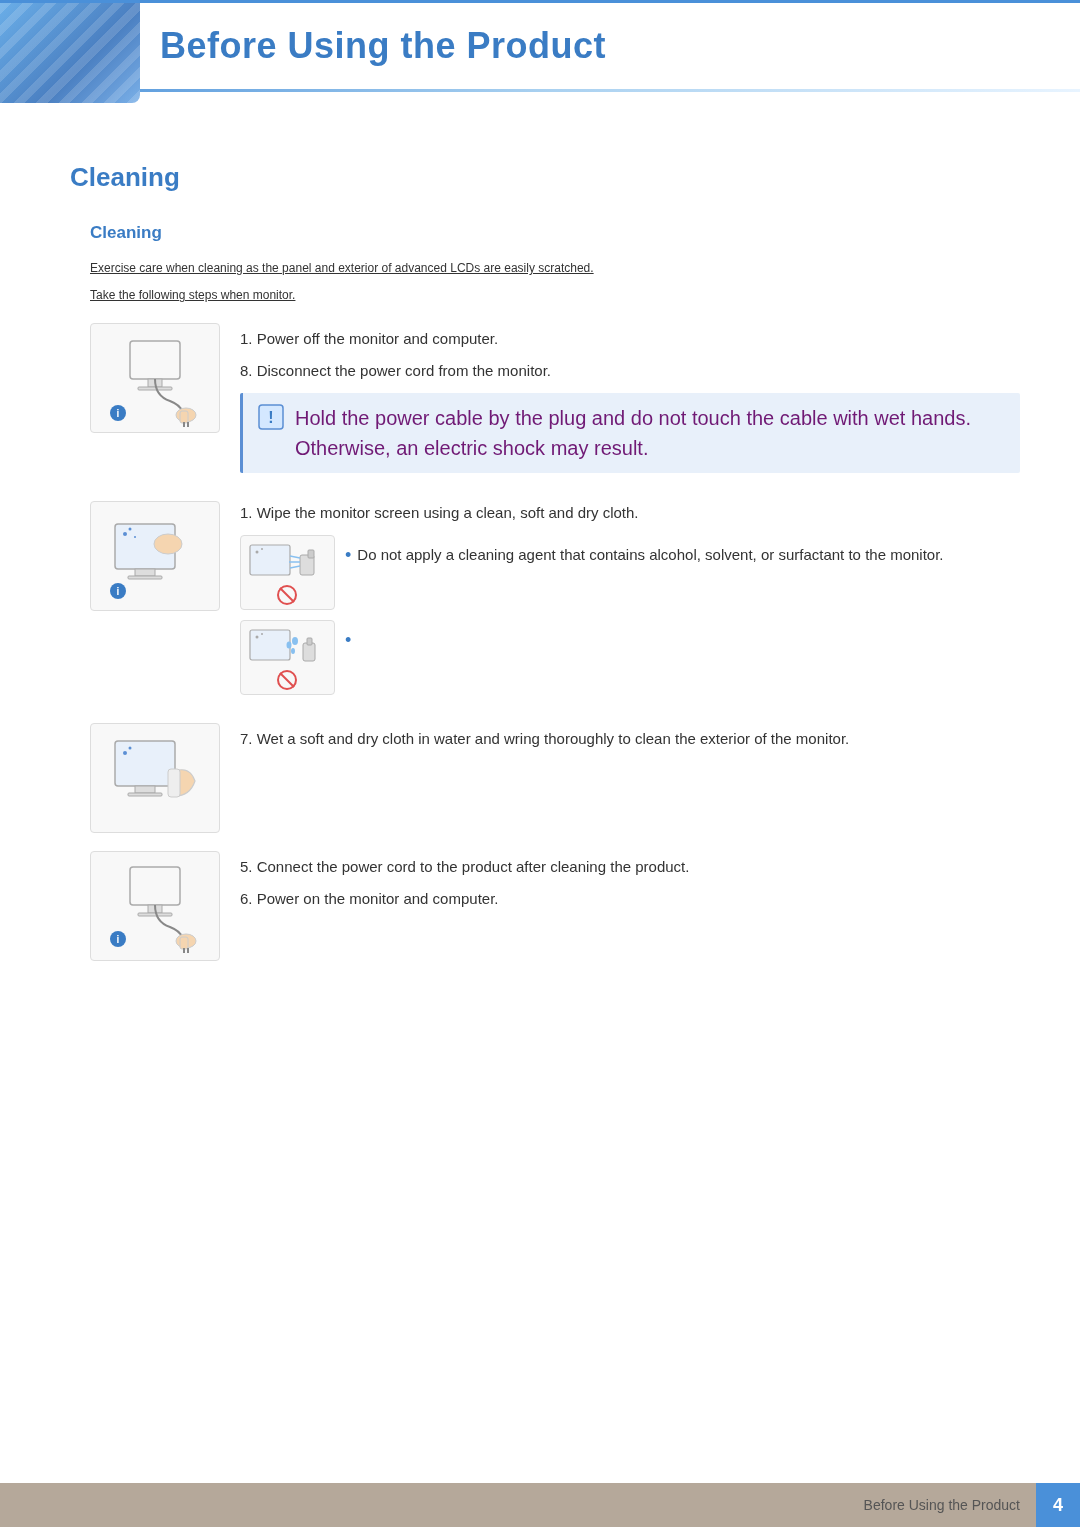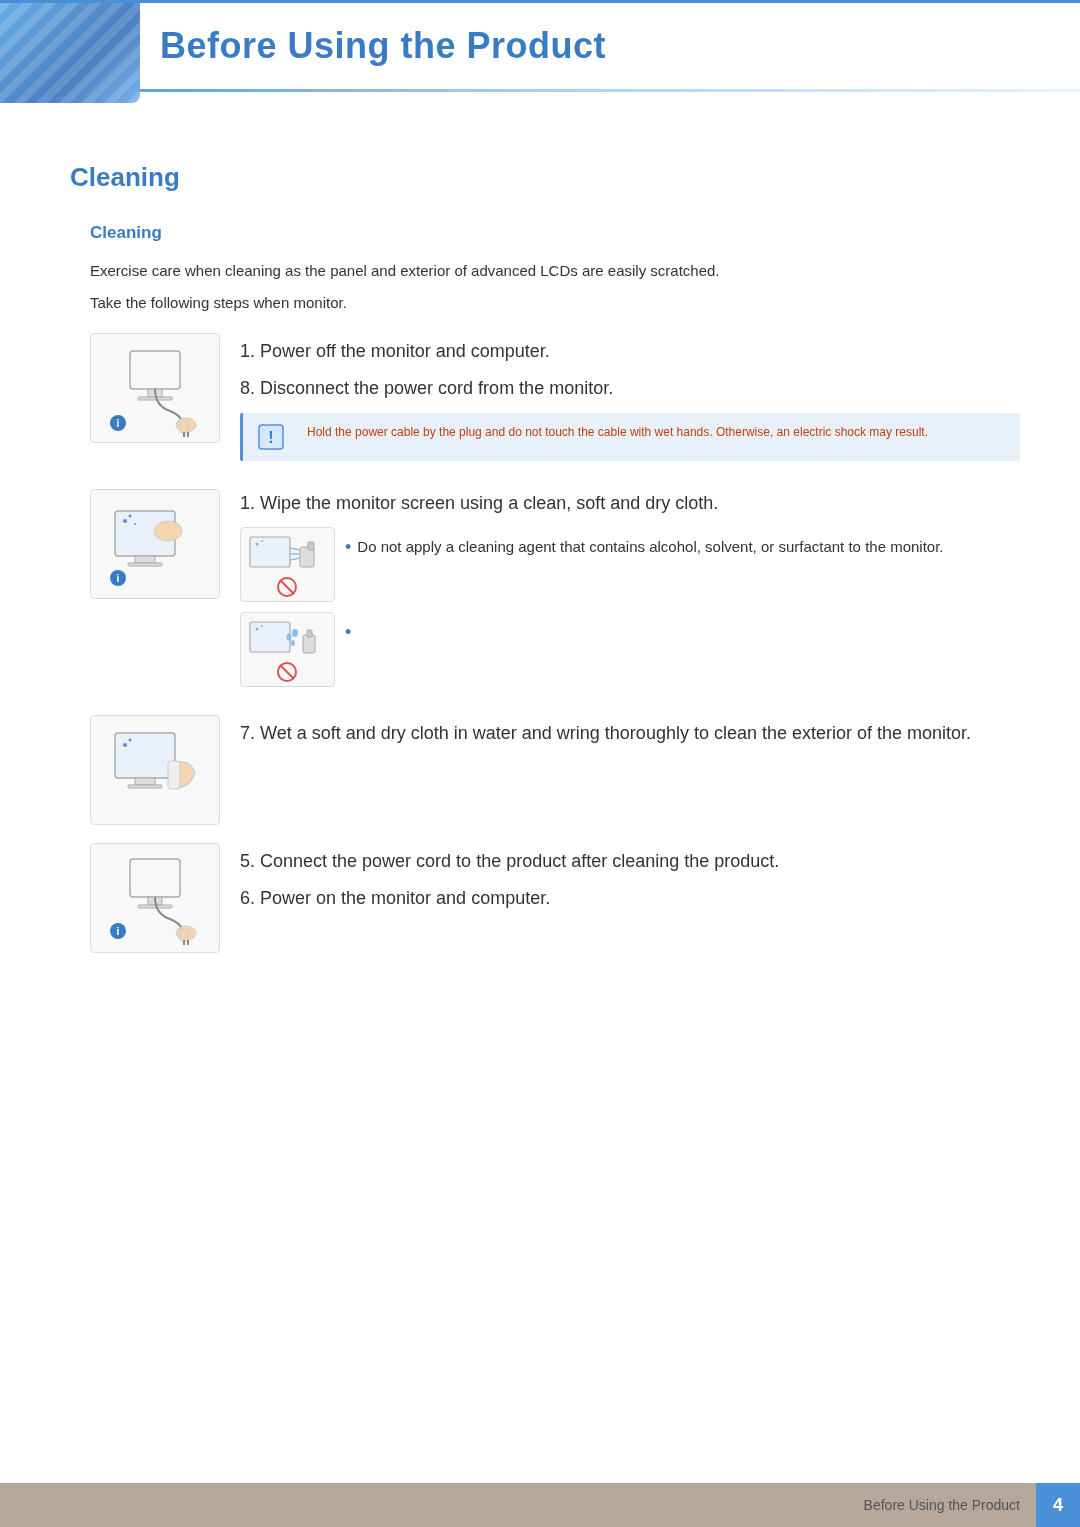--- a/index.html
+++ b/index.html
@@ -90,23 +90,24 @@
       font-size: 17px;
       font-weight: bold;
       color: #3a7cc4;
       margin-bottom: 16px;
       padding-left: 30px;
     }
 
     .intro-text {
       padding-left: 30px;
       margin-bottom: 8px;
-      font-size: 15px;
+      font-size: 12px;
       line-height: 1.6;
       color: #333;
+      text-decoration: underline;
     }
 
     
     .instruction-block {
       display: flex;
       align-items: flex-start;
       margin: 18px 0 18px 30px;
       gap: 20px;
     }
 
@@ -118,21 +119,21 @@
       align-items: center;
       justify-content: center;
     }
 
     .instruction-text {
       flex: 1;
       padding-top: 4px;
     }
 
     .step-line {
-      font-size: 18px;
+      font-size: 15px;
       color: #333;
       margin-bottom: 8px;
       line-height: 1.6;
     }
 
     
     .warning-box {
       display: flex;
       align-items: flex-start;
       gap: 10px;
@@ -143,24 +144,23 @@
       border-radius: 2px;
     }
 
     .warning-icon {
       flex-shrink: 0;
       width: 28px;
       height: 28px;
     }
 
     .warning-text {
-      font-size: 12px;
-      color: #c2410c;
+      font-size: 20px;
+      color: #701a75;
       line-height: 1.5;
-      margin-left: 12px;
     }
 
     .bullet-dot {
       color: #3a7cc4;
       font-size: 18px;
       line-height: 1.4;
       flex-shrink: 0;
     }
 
     .bullet-text {

